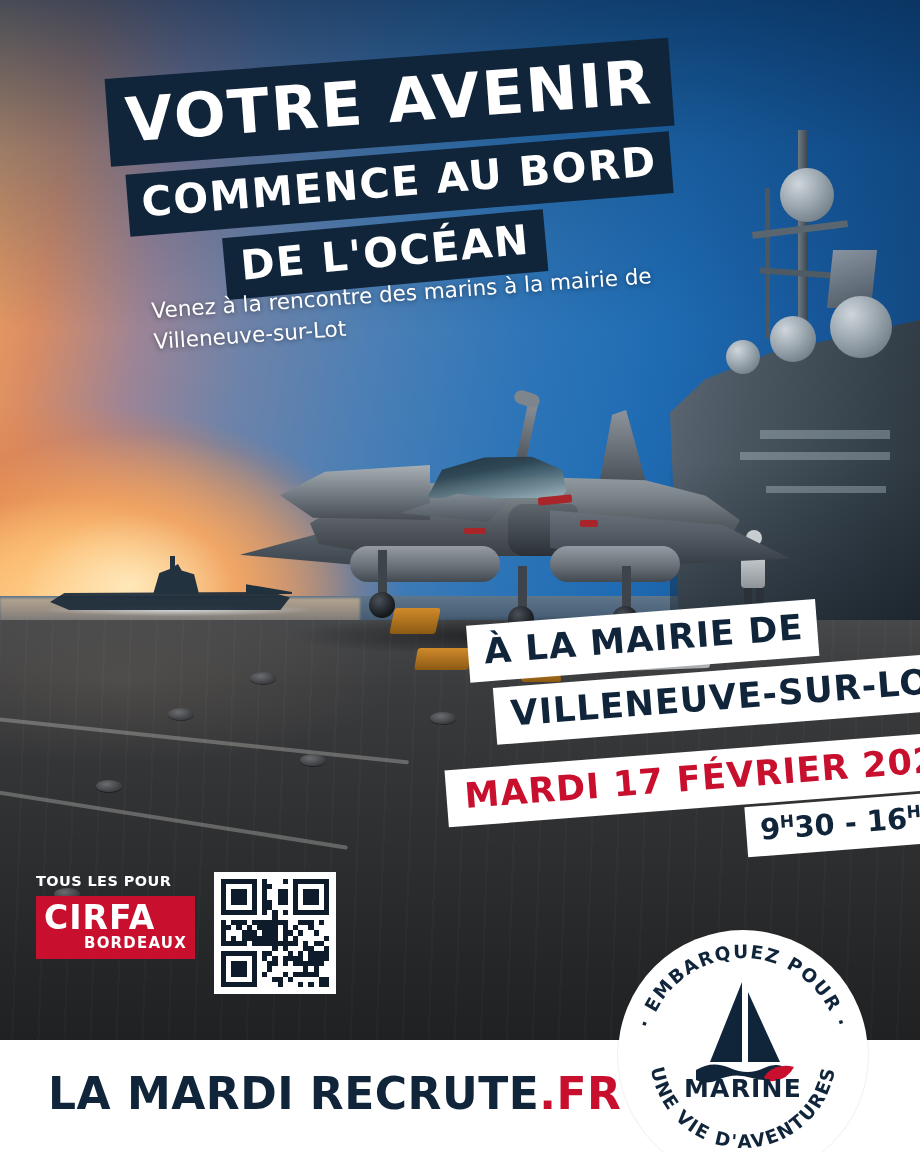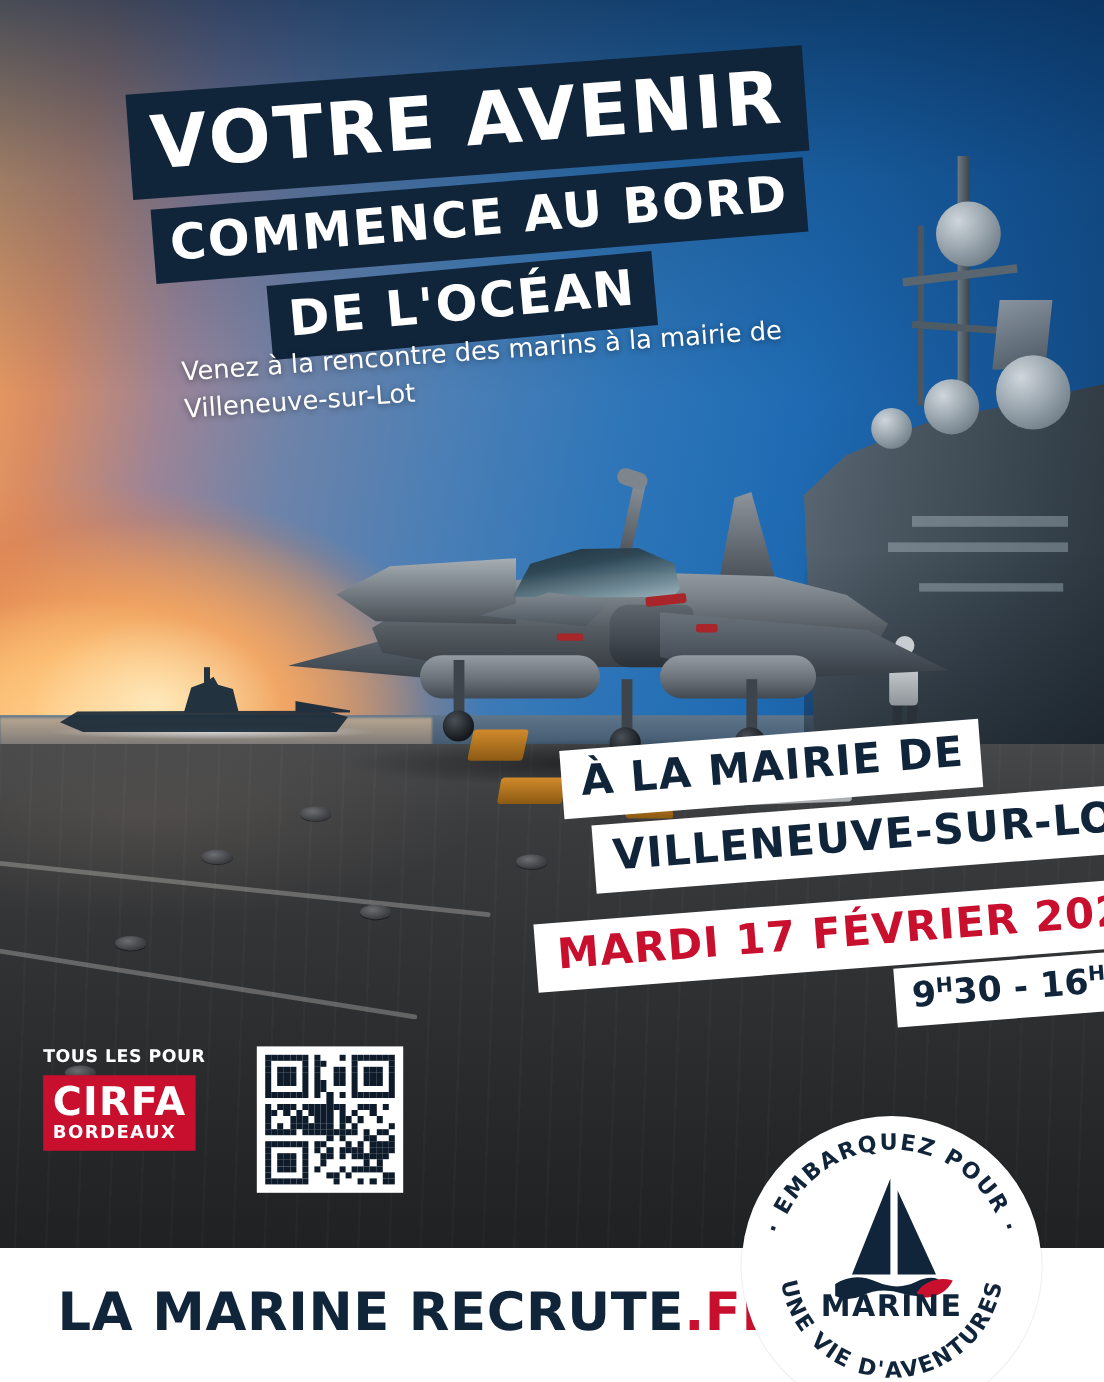--- a/index.html
+++ b/index.html
@@ -388,21 +388,21 @@
     position: absolute; left: 36px; top: 872px; width: 172px;
     font-family: "DejaVu Sans", sans-serif;
     color: #ffffff;
   }
   .cirfa .l1 { font-size: 14.5px; font-weight: bold; letter-spacing: .4px; line-height: 1.25; }
   .cirfa .l2 { font-size: 14.5px; font-weight: bold; letter-spacing: .4px; line-height: 1.25; margin-bottom: 6px; }
   .cirfa .brand {
     background: #c8102e; padding: 5px 8px 7px 8px; display: inline-block;
   }
   .cirfa .brand .big { font-size: 33px; font-weight: bold; letter-spacing: 1px; line-height: 1; }
-  .cirfa .brand .small { font-size: 15px; font-weight: bold; letter-spacing: 1.2px; line-height: 1.2; }
+  .cirfa .brand .small { font-size: 15px; font-weight: bold; letter-spacing: 1.2px; line-height: 1.2; margin-left: 40px; }
 
   .qr {
     position: absolute; left: 214px; top: 872px; width: 122px; height: 122px;
     background: #ffffff; padding: 7px;
   }
   .qr-grid {
     width: 108px; height: 108px;
     display: grid;
     grid-template-columns: repeat(21, 1fr);
     grid-template-rows: repeat(21, 1fr);
@@ -1005,21 +1005,21 @@
         <i></i>
         <i style="background: transparent;"></i>
         <i></i>
         <i style="background: transparent;"></i>
         <i></i>
         <i></i>
       </div>
   </div>
 
   <div class="footer">
-    <div class="url"><span>LA MARINE RECRUTE</span><span class="dotfr">.FR</span></div>
+    <div class="url"><span>LA MARDI RECRUTE</span><span class="dotfr">.FR</span></div>
   </div>
 
   <div class="emblem">
     <div class="disc"></div>
     <svg width="250" height="250" viewBox="0 0 250 250" aria-hidden="true">
       <defs>
         <path id="arcTop" d="M 28,125 A 97,97 0 0 1 222,125"></path>
         <path id="arcBottom" d="M 32,125 A 93,93 0 0 0 218,125"></path>
       </defs>
       <text font-family="DejaVu Sans, sans-serif" font-size="18.5" font-weight="bold" fill="#10243a" letter-spacing="1.6">

